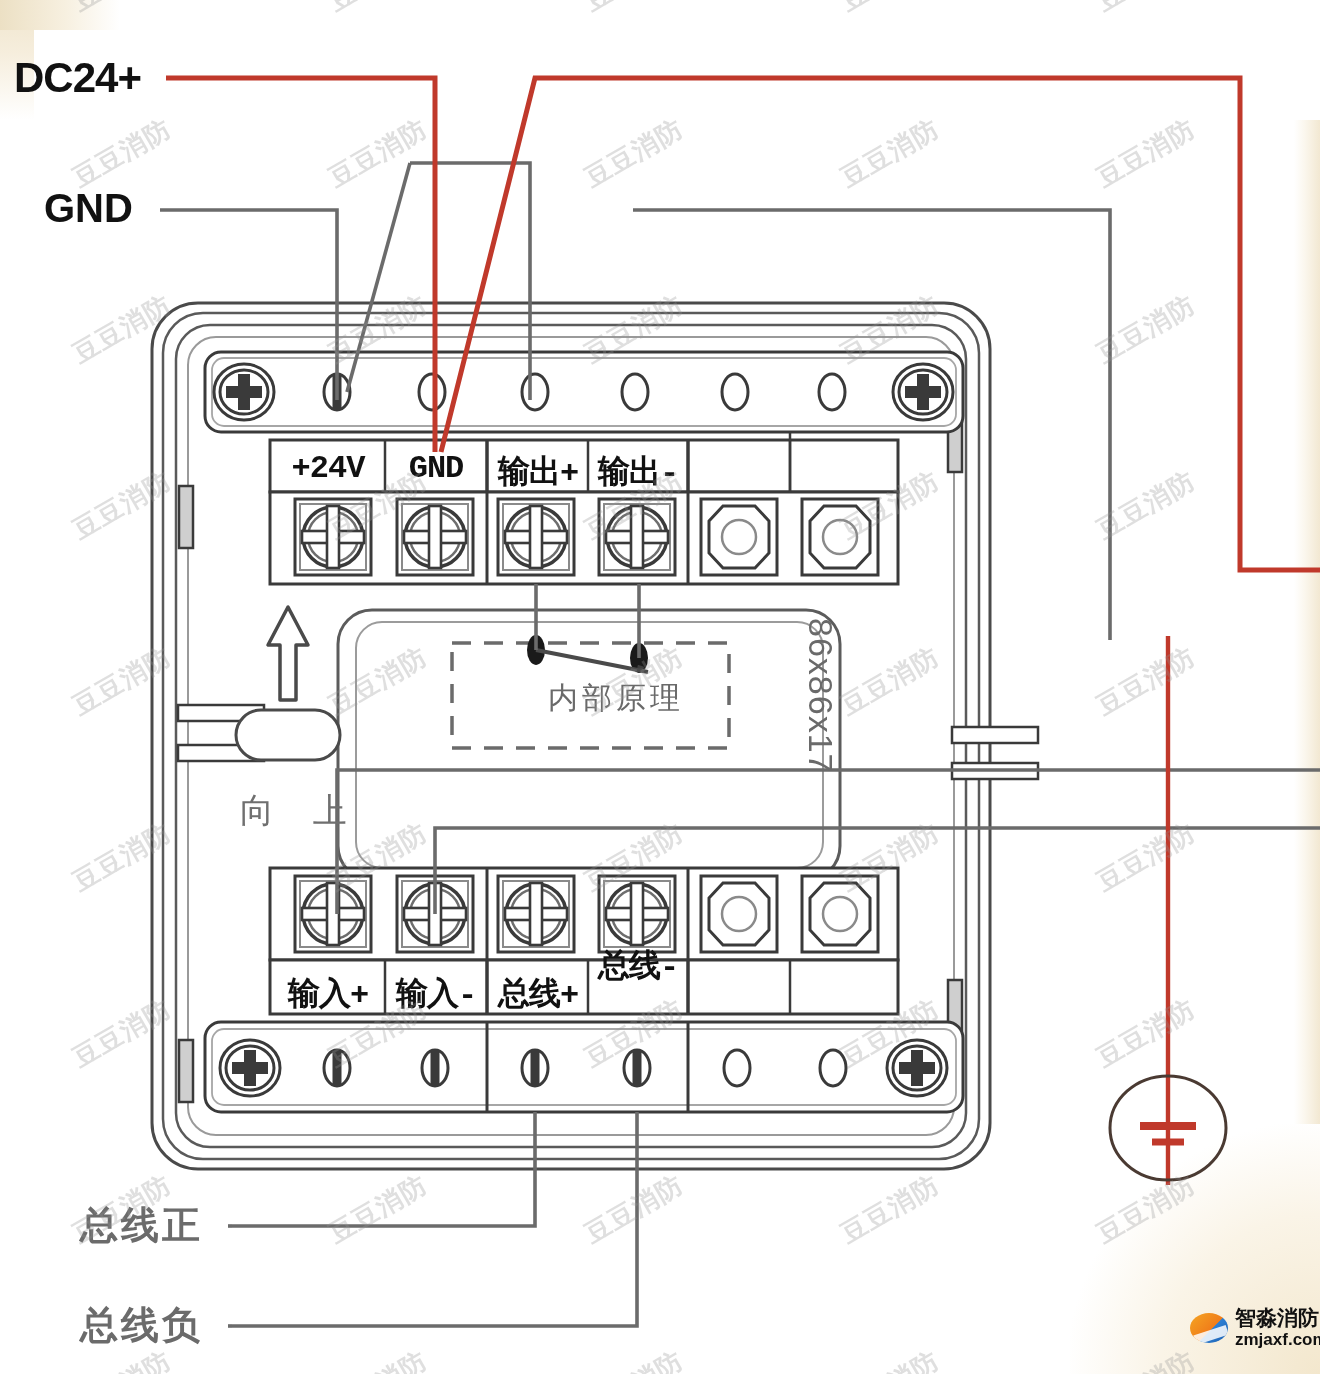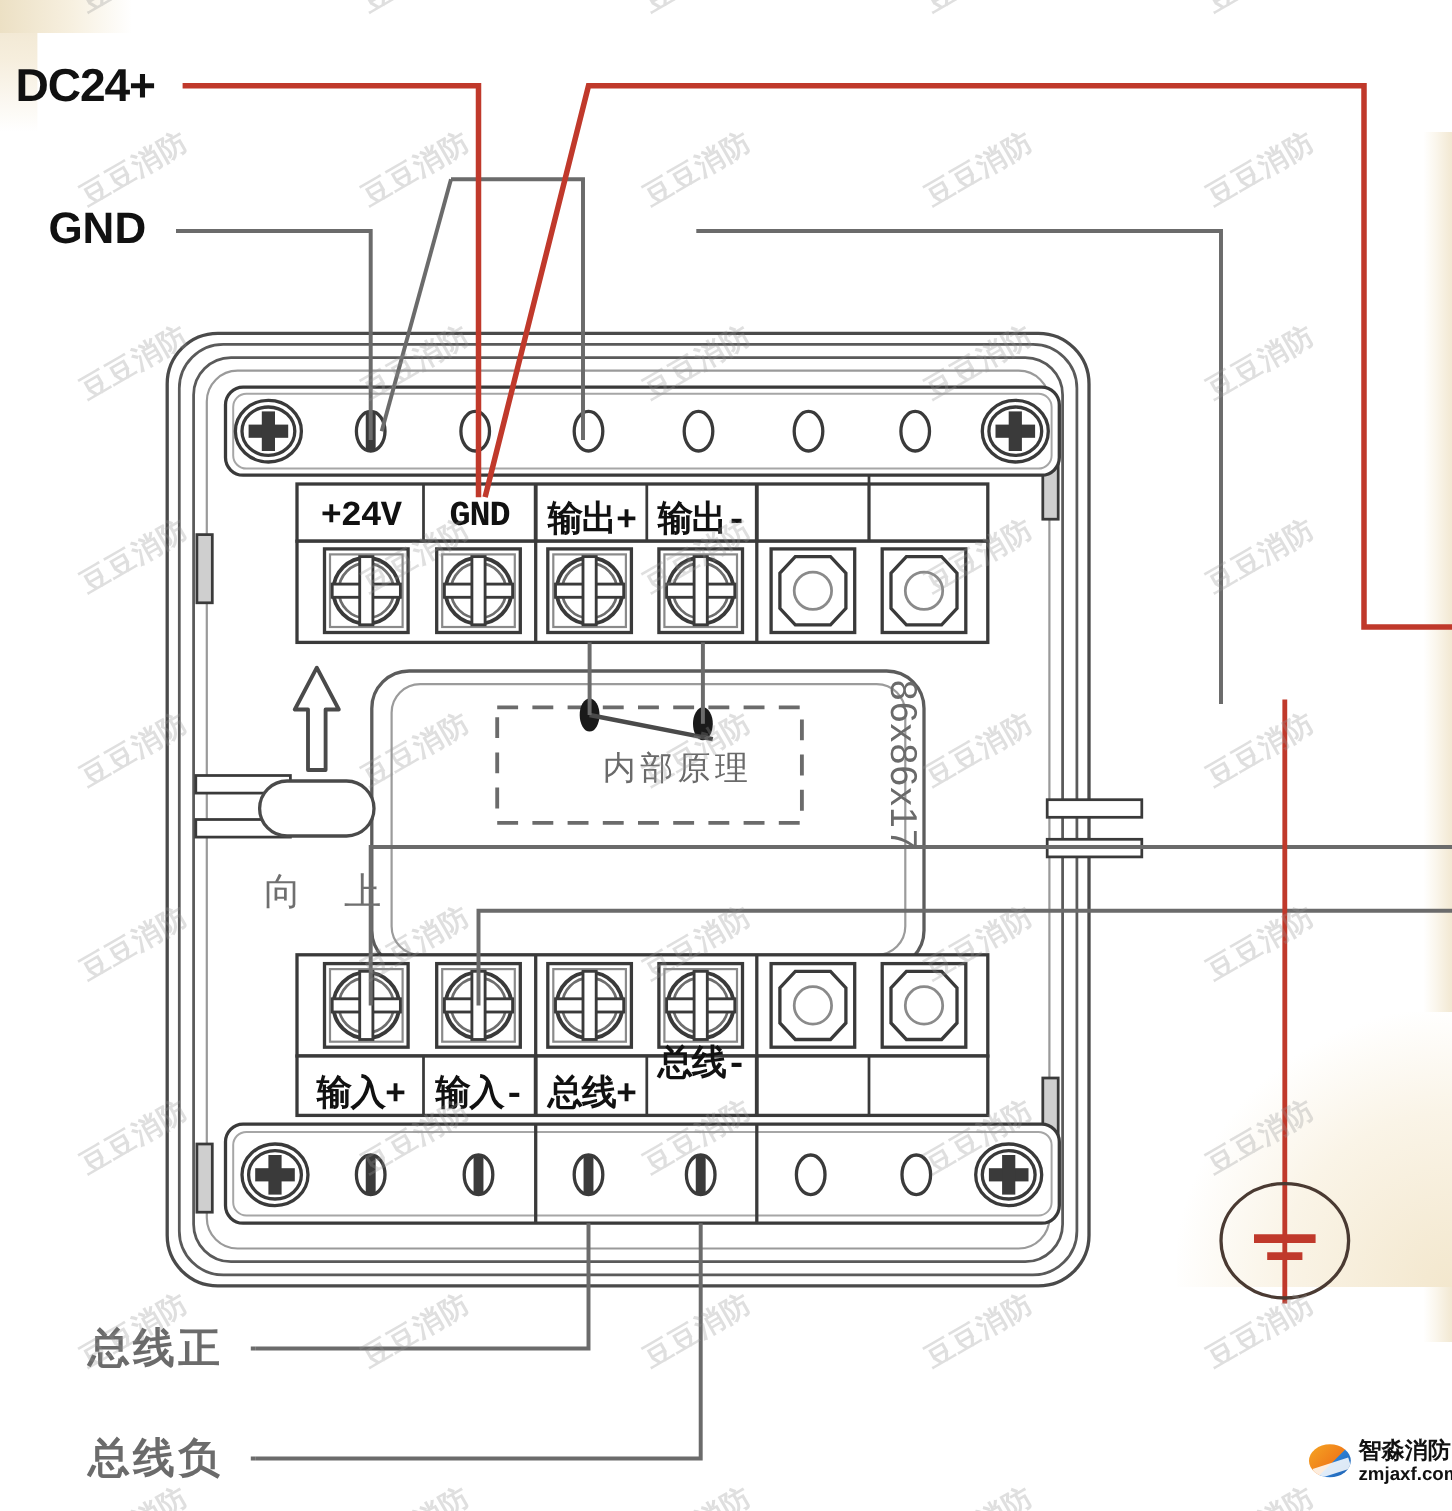--- a/index.html
+++ b/index.html
@@ -3,21 +3,21 @@
 <meta charset="utf-8">
 <style>
   html,body{margin:0;padding:0;}
   body{
     width:1320px;height:1374px;
     background:#ffffff;
     font-family:"Liberation Sans","DejaVu Sans",sans-serif;
     overflow:hidden;
     position:relative;
   }
-  #stage{position:absolute;inset:0;width:1320px;height:1170px;}
+  #stage{position:absolute;inset:0;width:1320px;height:1374px;}
   #stage svg{position:absolute;left:0;top:0;}
 
   .lbl{position:absolute;color:#111;font-weight:bold;white-space:nowrap;}
   .lbl-dc24{font-size:42px;letter-spacing:-1px;}
   .lbl-gnd{font-size:40px;letter-spacing:0px;}
   .lbl-cn{font-family:"DejaVu Sans","Liberation Sans",sans-serif;}
   .lbl-bus{font-size:38px;color:#6b6b6b;font-weight:bold;letter-spacing:3px;}
   .lbl-ground{font-size:44px;color:#111;font-weight:bold;letter-spacing:2px;}
   .lbl-xiang{font-size:34px;color:#6f6f6f;font-weight:normal;letter-spacing:14px;}
   .lbl-inner{font-size:30px;color:#6a6a6a;letter-spacing:4px;font-weight:normal;}

